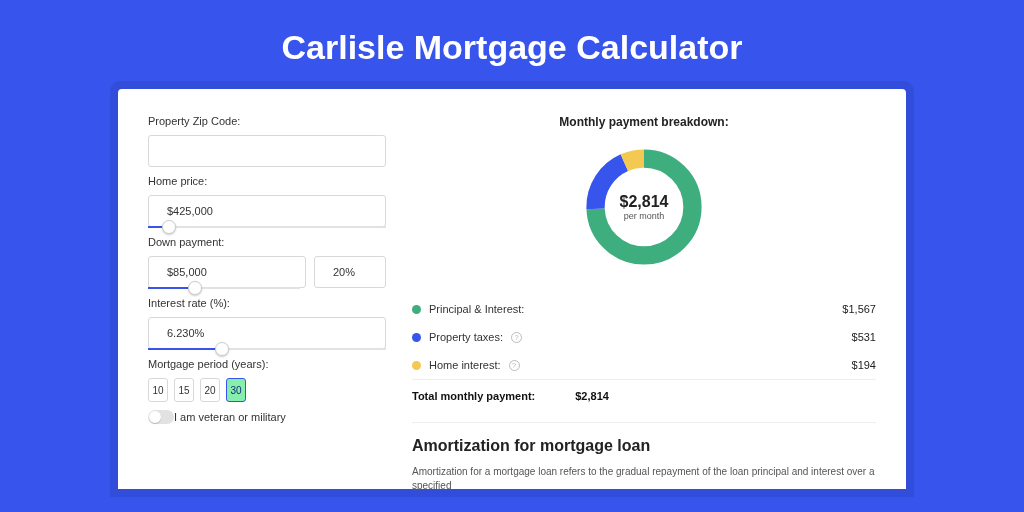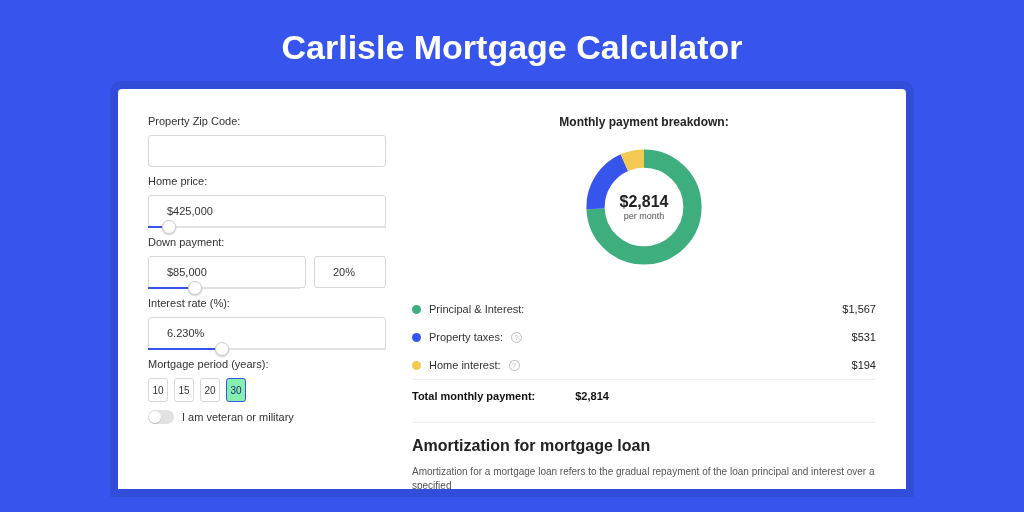--- a/index.html
+++ b/index.html
@@ -13,21 +13,21 @@
   .group { margin-bottom: 8px; position:relative; }
   .track { height: 2px; background: #e2e2e2; margin-top: -1px; position:relative; }
   .fill { height:2px; background:#3754ed; position:absolute; left:0; top:0; }
   .thumb { width:14px; height:14px; background:#fff; border:1px solid #ccc; border-radius:50%; position:absolute; top:-6px; transform:translateX(-50%); box-shadow:0 1px 2px rgba(0,0,0,.2); }
   .dp-row { display:flex; gap:8px; }
   .dp-row .field:first-child{ flex:1; }
   .dp-row .field:last-child{ width:72px; }
   .pills { display:flex; gap:6px; }
   .pill { width:20px; height:24px; border:1px solid #d8d8d8; border-radius:3px; background:#fff; font-size:10px; color:#333; display:flex; align-items:center; justify-content:center; cursor:pointer; }
   .pill.active { background:#86efac; border-color:#3754ed; color:#1a2a80; }
-  .toggle-row{ display:flex; align-items:center; gap:8px; margin-top:4px;}
+  .toggle-row{ display:flex; align-items:center; margin-top:4px;}
   .toggle{ width:26px; height:14px; background:#e2e2e2; border-radius:8px; position:relative; cursor:pointer;}
   .toggle::after{ content:""; width:12px; height:12px; background:#fff; border-radius:50%; position:absolute; left:1px; top:1px; box-shadow:0 1px 1px rgba(0,0,0,.2);}
   .toggle-lbl{ font-size:11px; color:#333;}
   .sec-title{ font-size:12px; font-weight:700; color:#222; margin-bottom:14px;text-align:center;}
   .donut-wrap{ display:flex; justify-content:center; margin-bottom:24px;}
   .donut{ position:relative; width:128px; height:128px;}
   .donut svg{ width:128px; height:128px; transform:rotate(-90deg);}
   .donut-center{ position:absolute; inset:0; display:flex; flex-direction:column; align-items:center; justify-content:center;}
   .donut-center .amt{ font-size:16px; font-weight:700; color:#222;}
   .donut-center .per{ font-size:9px; color:#555;}

